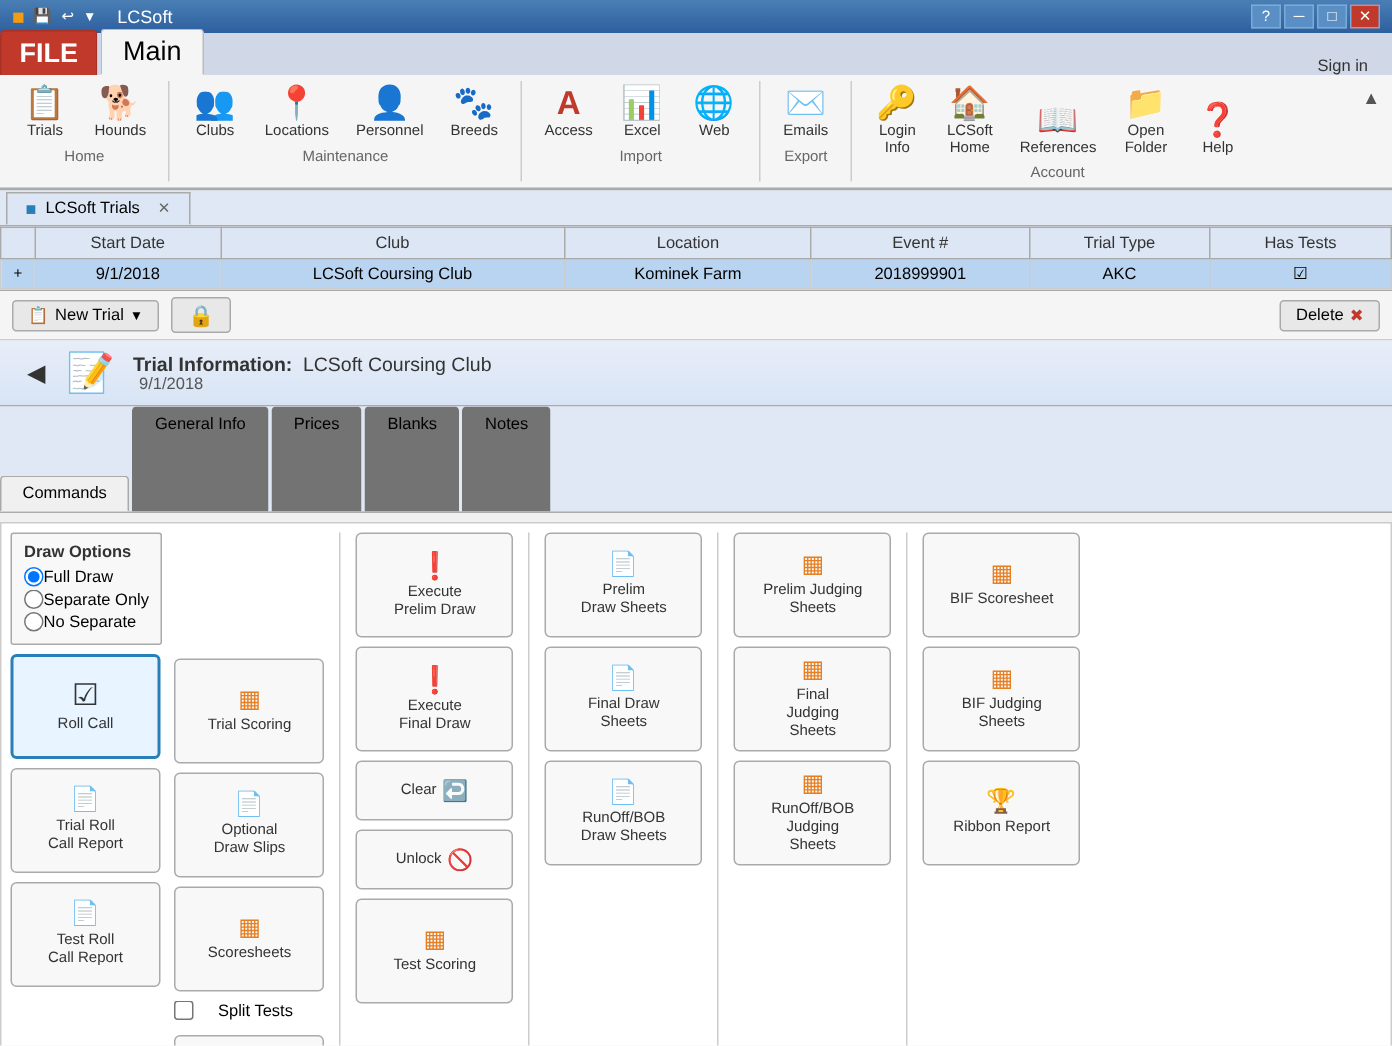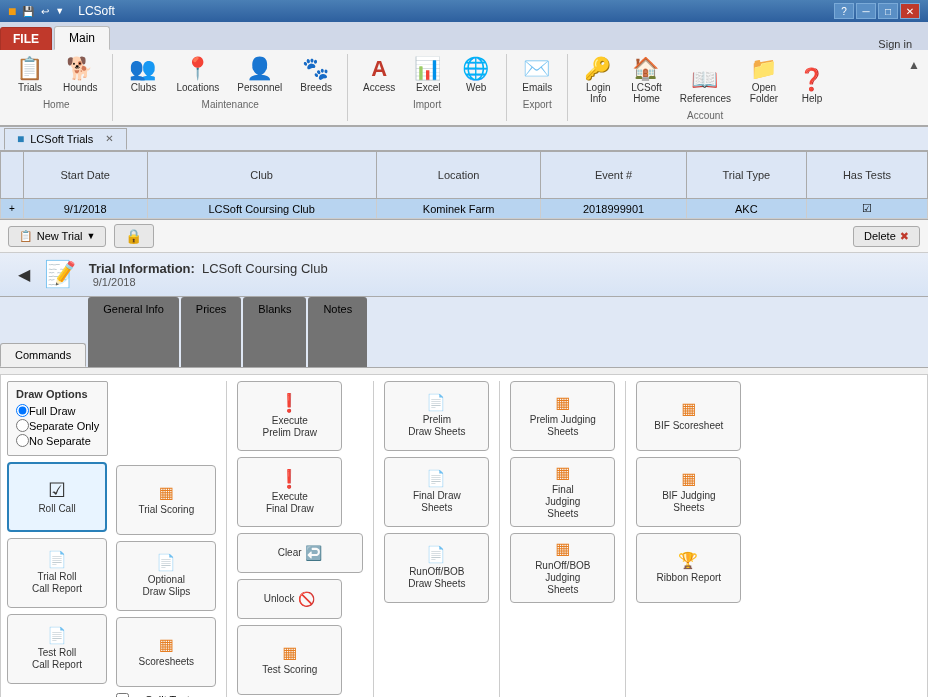--- a/index.html
+++ b/index.html
@@ -22,21 +22,21 @@
       background: #5a8fc5;
       border: 1px solid #7aaad8;
       color: white;
       font-size: 10px;
       display: flex; align-items: center; justify-content: center;
       cursor: pointer;
     }
     .title-bar-btn.close { background: #c0392b; }
     .ribbon-tab {
       padding: 4px 14px;
-      font-size: 12px;
+      font-size: 18px;
       cursor: pointer;
       border: 1px solid #bbb;
       border-bottom: none;
       background: #d0d8e8;
       margin-right: 2px;
       border-radius: 3px 3px 0 0;
       margin-top: 48px;
     }
     .ribbon-tab.file {
       background: #c0392b;
@@ -132,21 +132,21 @@
     
     .trial-table {
       width: 100%;
       border-collapse: collapse;
       background: white;
       font-size: 11px;
     }
     .trial-table th {
       background: #dce6f5;
       border: 1px solid #aaa;
-      padding: 17px 8px;
+      padding: 4px 8px;
       text-align: center;
       font-weight: normal;
       color: #333;
     }
     .trial-table td {
       border: 1px solid #ccc;
       padding: 3px 8px;
       text-align: center;
     }
     .trial-table tr.selected td { background: #b8d4f0; }
@@ -547,21 +547,21 @@
     <div class="action-btn" style="width:105px; height:70px;">
       <span class="action-btn-icon" style="color:#c0392b; font-size:18px;">❗</span>
       <span class="action-btn-label">Execute<br>Prelim Draw</span>
     </div>
 
     <div class="action-btn" style="width:105px; height:70px;">
       <span class="action-btn-icon" style="color:#c0392b; font-size:18px;">❗</span>
       <span class="action-btn-label">Execute<br>Final Draw</span>
     </div>
 
-    <div class="action-btn" style="width:126px; height:40px; flex-direction:row; gap:4px; justify-content:center;">
+    <div class="action-btn" style="width:105px; height:40px; flex-direction:row; gap:4px; justify-content:center;">
       <span class="action-btn-label">Clear</span>
       <span style="font-size:14px;">↩️</span>
     </div>
 
     <div class="action-btn" style="width:105px; height:40px; flex-direction:row; gap:4px; justify-content:center;">
       <span class="action-btn-label">Unlock</span>
       <span style="font-size:14px; color:#c0392b;">🚫</span>
     </div>
 
     <div class="action-btn" style="width:105px; height:70px;">

